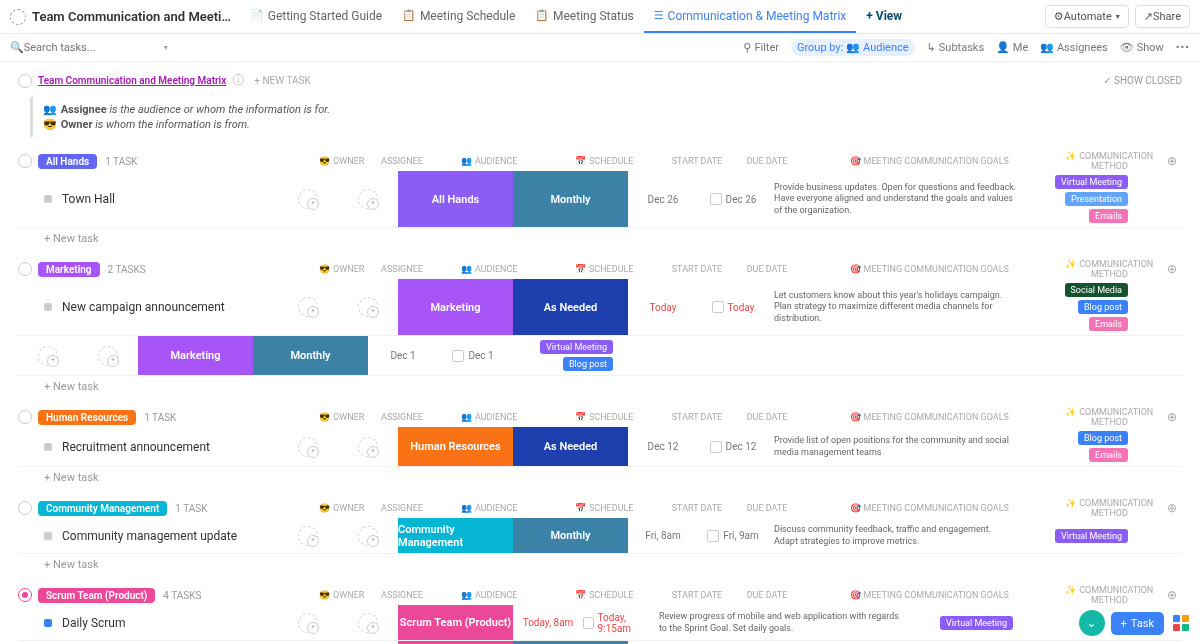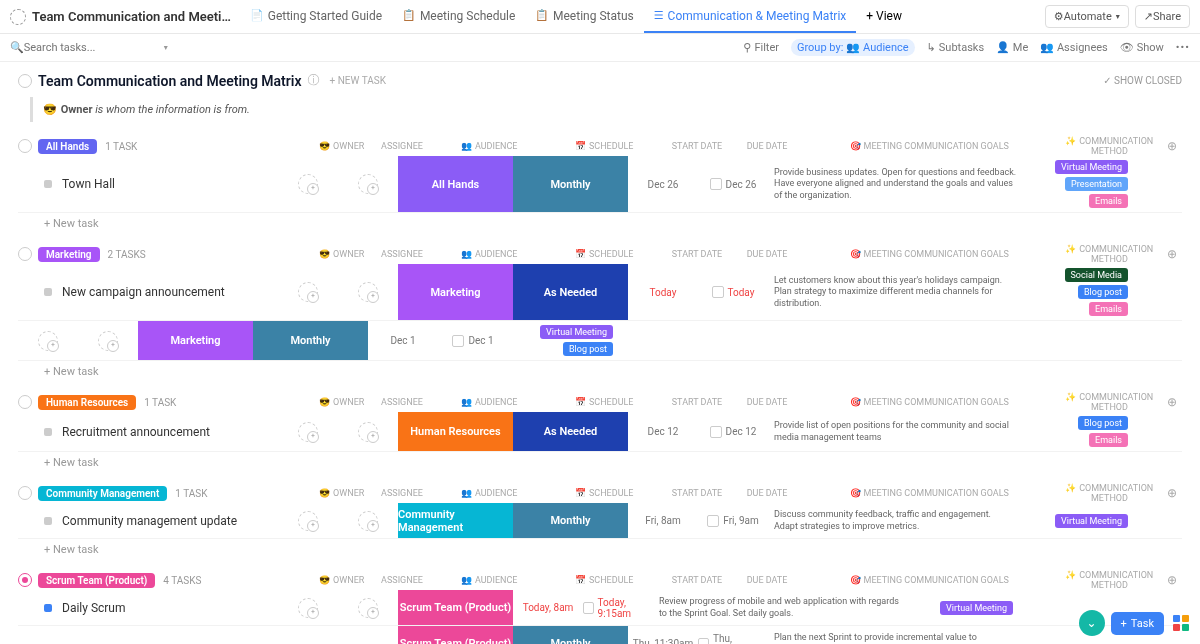--- a/index.html
+++ b/index.html
@@ -7,39 +7,39 @@
 
 
 .topbar { display:flex; align-items:center; height:34px; border-bottom:1px solid #e8e8e8; padding:0 10px; }
 .topbar .title-icon { width:16px; height:16px; border:1.5px dashed #999; border-radius:50%; margin-right:6px; }
 .topbar .page-title { font-weight:600; font-size:13px; color:#333; margin-right:8px; max-width:200px; white-space:nowrap; overflow:hidden; text-overflow:ellipsis; }
 .tabs { display:flex; align-items:center; height:100%; }
 .tab { display:flex; align-items:center; padding:0 10px; height:100%; font-size:12px; color:#666; cursor:pointer; border-bottom:2px solid transparent; }
 .tab.active { color:#3b82f6; border-bottom-color:#3b82f6; }
 .tab .ticon { margin-right:4px; font-size:11px; color:#aaa; }
 .tab.active .ticon { color:#3b82f6; }
-.tab.addview { color:#000000; }
+.tab.addview { color:#0c4a6e;font-weight:bold; }
 .topbar-right { margin-left:auto; display:flex; align-items:center; gap:6px; }
 .btn-outline { display:flex; align-items:center; padding:4px 8px; border:1px solid #ddd; border-radius:4px; font-size:11px; color:#555; cursor:pointer; }
 .btn-outline .caret { margin-left:4px; font-size:8px; }
 
 
 .toolbar { display:flex; align-items:center; height:28px; padding:0 10px; border-bottom:1px solid #eee; font-size:11px; color:#777; }
 .search-wrap { display:flex; align-items:center; color:#999; }
 .search-wrap input { border:none; outline:none; font-size:11px; color:#555; width:100px; }
 .search-wrap .caret { margin-left:40px; font-size:8px; }
 .toolbar-right { margin-left:auto; display:flex; align-items:center; gap:12px; }
 .tool { display:flex; align-items:center; gap:3px; cursor:pointer; }
 .tool.active { background:#e6f0ff; color:#3b82f6; padding:2px 6px; border-radius:10px; }
 .dots { letter-spacing:1px; }
 
 
 .pagehead { padding:10px 18px 4px; display:flex; align-items:center; }
 .pagehead .circle { width:14px; height:14px; border:1.5px solid #ccc; border-radius:50%; margin-right:6px; }
-.pagehead h1 { font-size:14px; font-weight:600; color:#0f172a; }
+.pagehead h1 { font-size:10px; font-weight:600; color:#a21caf;text-decoration:underline; }
 .pagehead .newtask-top { margin-left:10px; font-size:10px; color:#aaa; }
 .show-closed { margin-left:auto; font-size:10px; color:#999; }
 
 
 .infobox { margin:4px 18px 12px 30px; border-left:3px solid #ddd; padding:4px 10px; font-size:11px; color:#555; }
 .infobox .line { margin:2px 0; }
 .infobox .bold { font-weight:700; }
 .infobox .italic { font-style:italic; }
 .infobox .em { margin-right:4px; }
 
@@ -172,20 +172,21 @@
 
 <div class="pagehead">
   <div class="circle"></div>
   <h1>Team Communication and Meeting Matrix</h1>
   <span style="margin-left:6px;color:#bbb;">ⓘ</span>
   <span class="newtask-top">+ NEW TASK</span>
   <span class="show-closed">✓ SHOW CLOSED</span>
 </div>
 
 <div class="infobox">
+  <div class="line"><span class="em">👥</span><span class="bold">Assignee</span> <span class="italic">is the audience or whom the information is for.</span></div>
   <div class="line"><span class="em">😎</span><span class="bold">Owner</span> <span class="italic">is whom the information is from.</span></div>
 </div>
 
 <div class="groups" id="groups">
     <div class="group">
       <div class="ghdr">
         <div class="toggle"></div>
         <span class="pill" style="background:#6366f1">All Hands</span>
         <span class="tasks-count">1 TASK</span>
         <div class="colhdrs">

